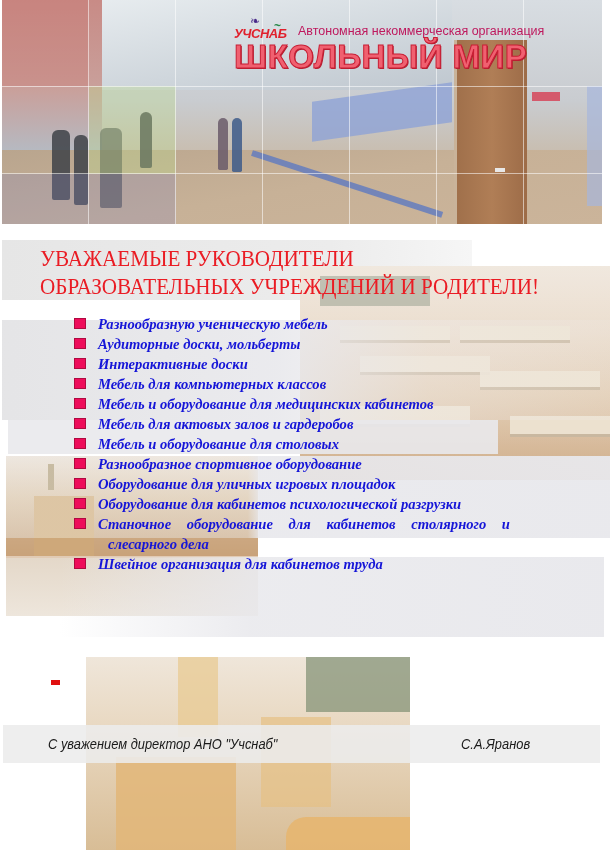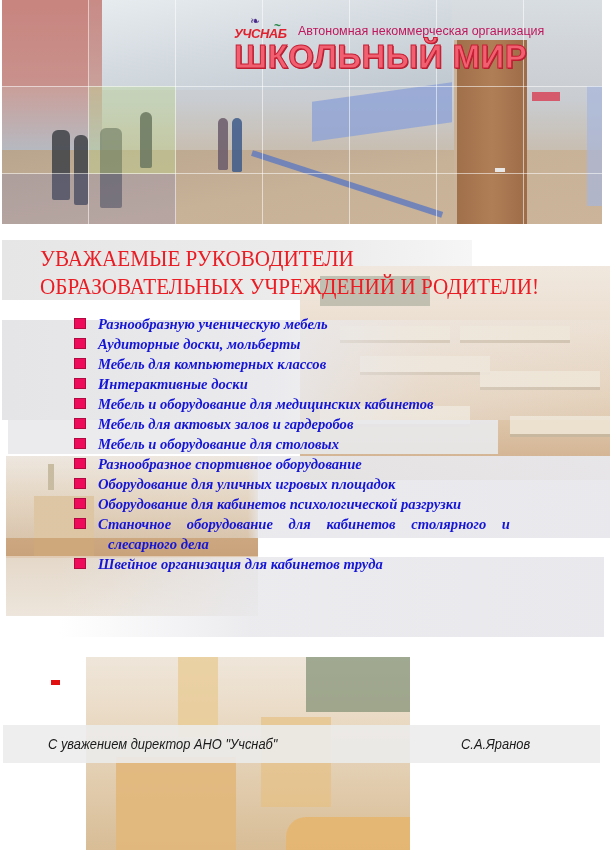--- a/index.html
+++ b/index.html
@@ -241,22 +241,22 @@
   <div class="vase"></div>
 </div>
 <div class="panel-3"></div>
 <div class="panel-3b"></div>
 <div class="panel-4"></div>
 <div class="panel-5"></div>
 
 <ul class="features">
   <li><span class="bullet"></span><span>Разнообразную ученическую мебель</span></li>
   <li><span class="bullet"></span><span>Аудиторные доски, мольберты</span></li>
+  <li><span class="bullet"></span><span>Интерактивные доски</span></li>
   <li><span class="bullet"></span><span>Мебель для компьютерных классов</span></li>
-  <li><span class="bullet"></span><span>Интерактивные доски</span></li>
   <li><span class="bullet"></span><span>Мебель и оборудование для медицинских кабинетов</span></li>
   <li><span class="bullet"></span><span>Мебель для актовых залов и гардеробов</span></li>
   <li><span class="bullet"></span><span>Мебель и оборудование для столовых</span></li>
   <li><span class="bullet"></span><span>Разнообразное спортивное оборудование</span></li>
   <li><span class="bullet"></span><span>Оборудование для уличных игровых площадок</span></li>
   <li><span class="bullet"></span><span>Оборудование для кабинетов психологической разгрузки</span></li>
   <li class="spaced-words"><span class="bullet"></span><span>Станочное оборудование для кабинетов столярного и</span><span class="cont">слесарного дела</span></li>
   <li><span class="bullet"></span><span>Швейное организация для кабинетов труда</span></li>
 </ul>
 

